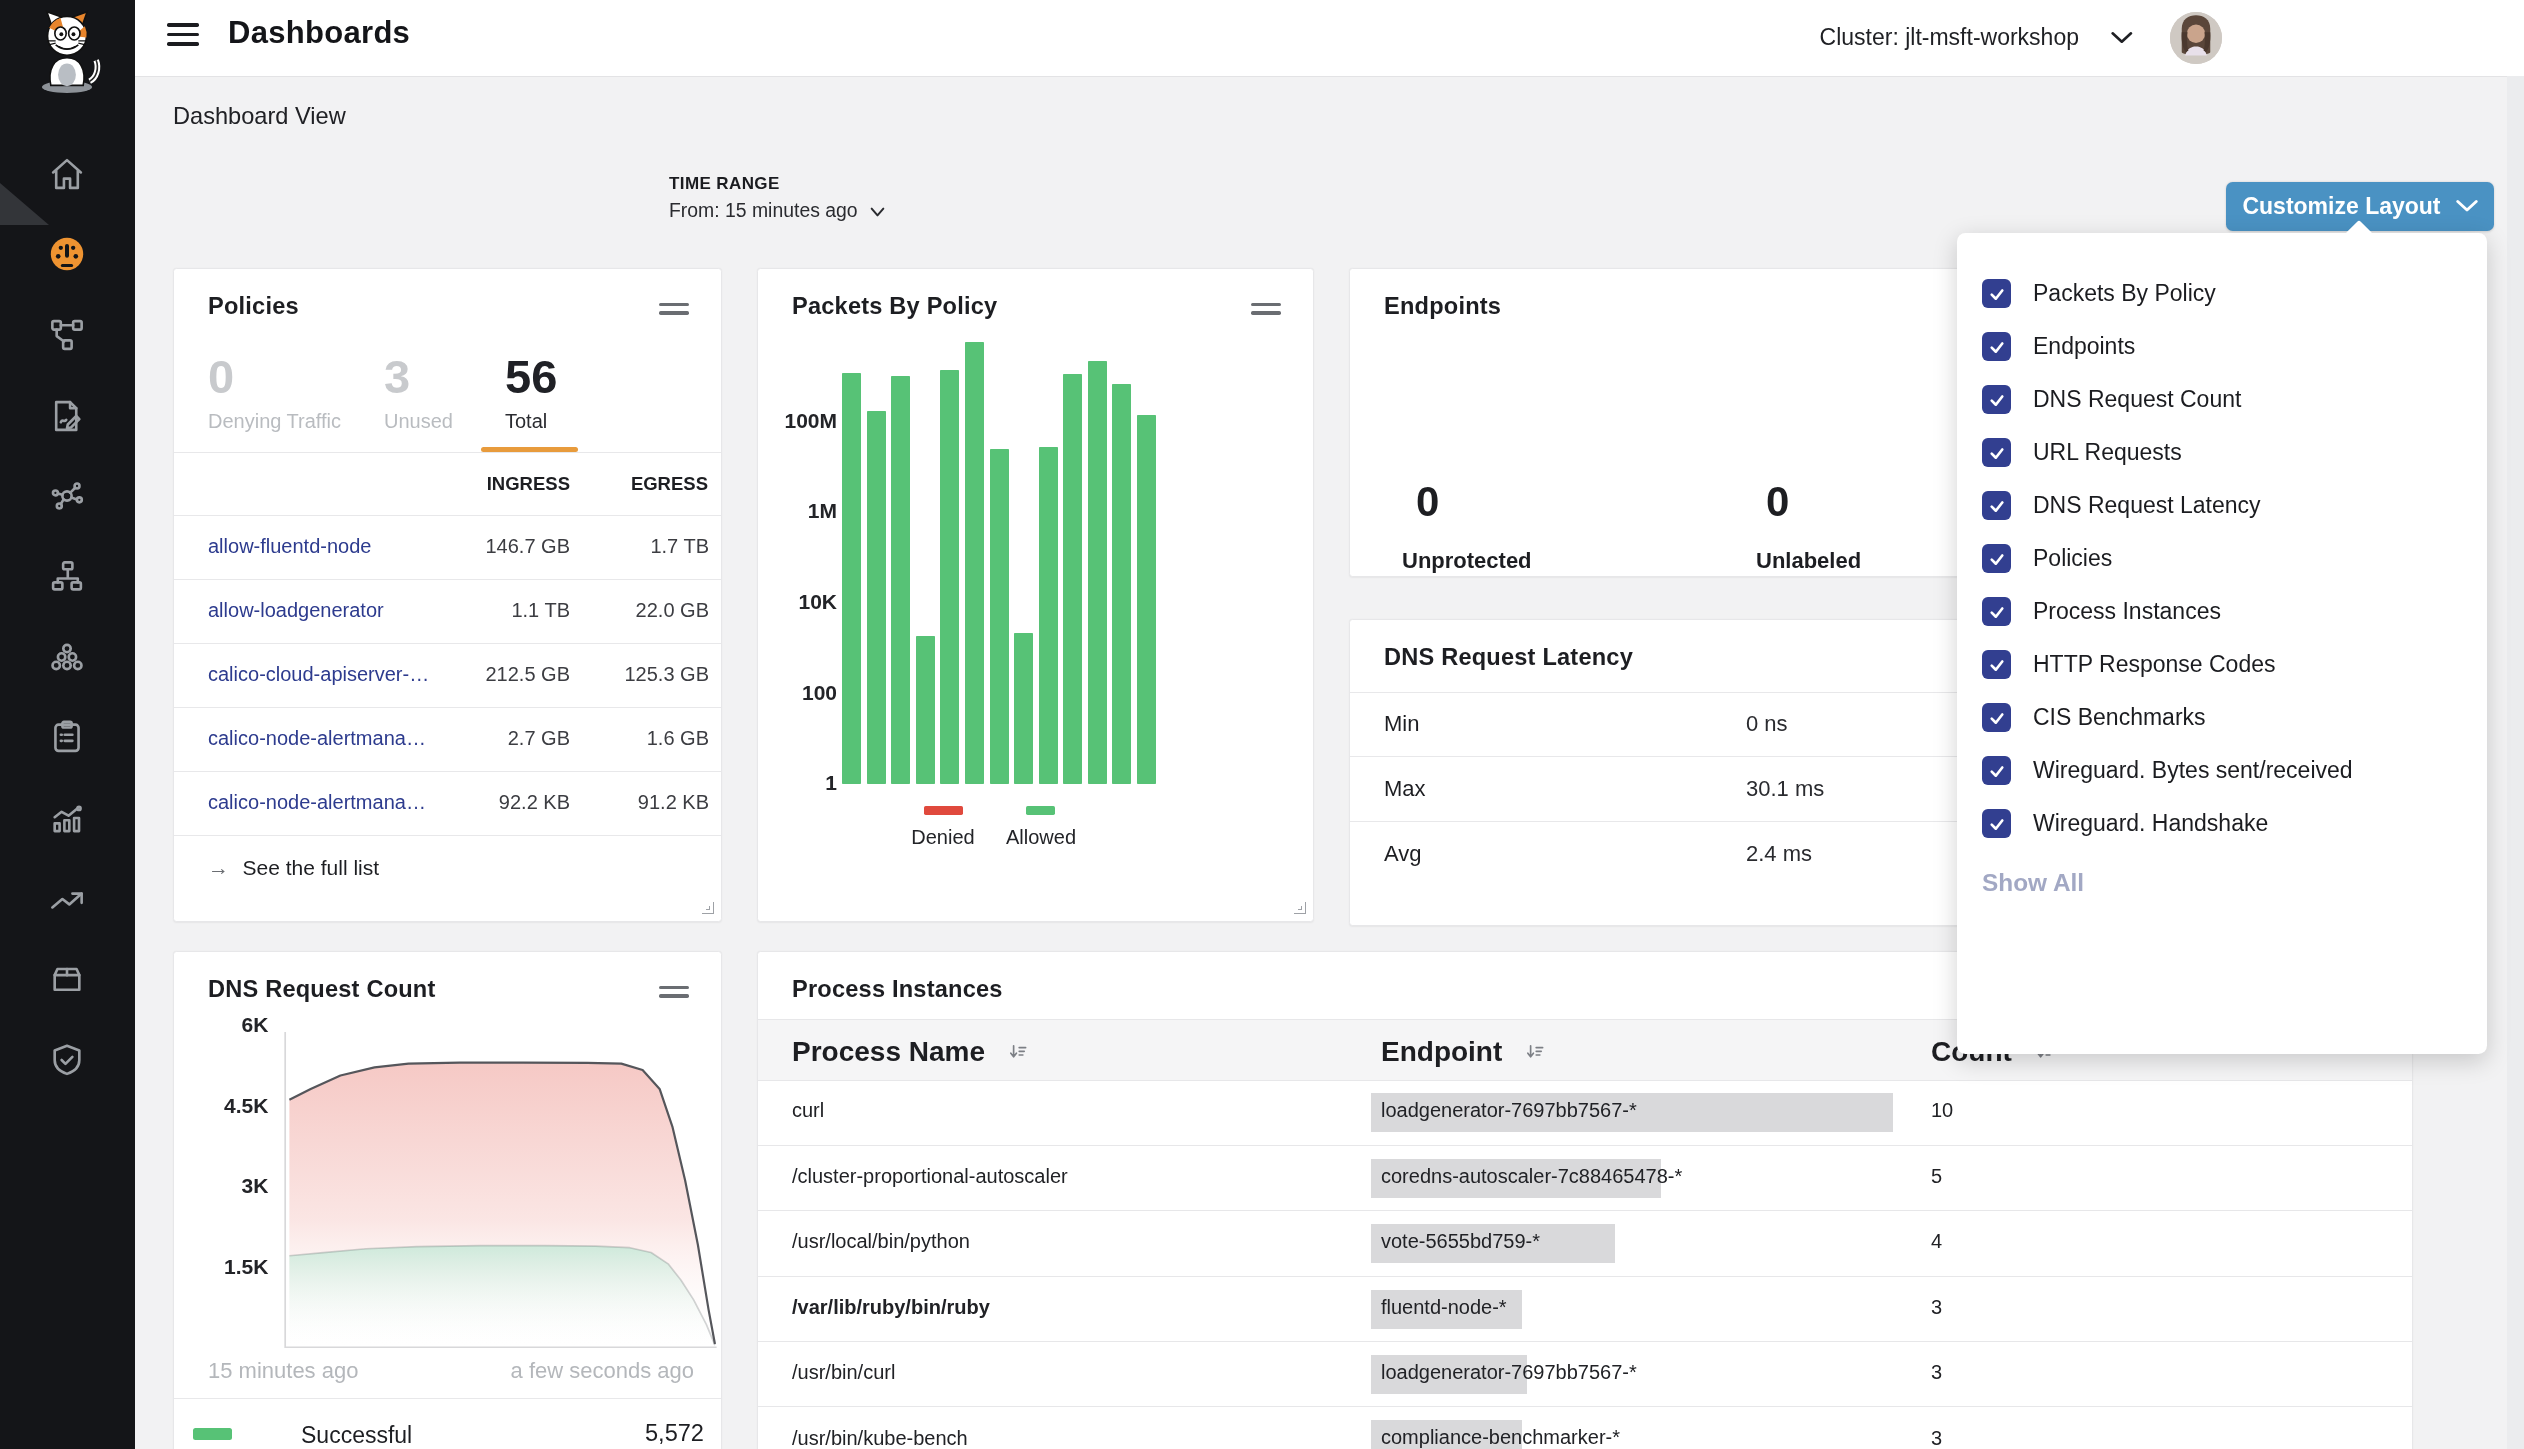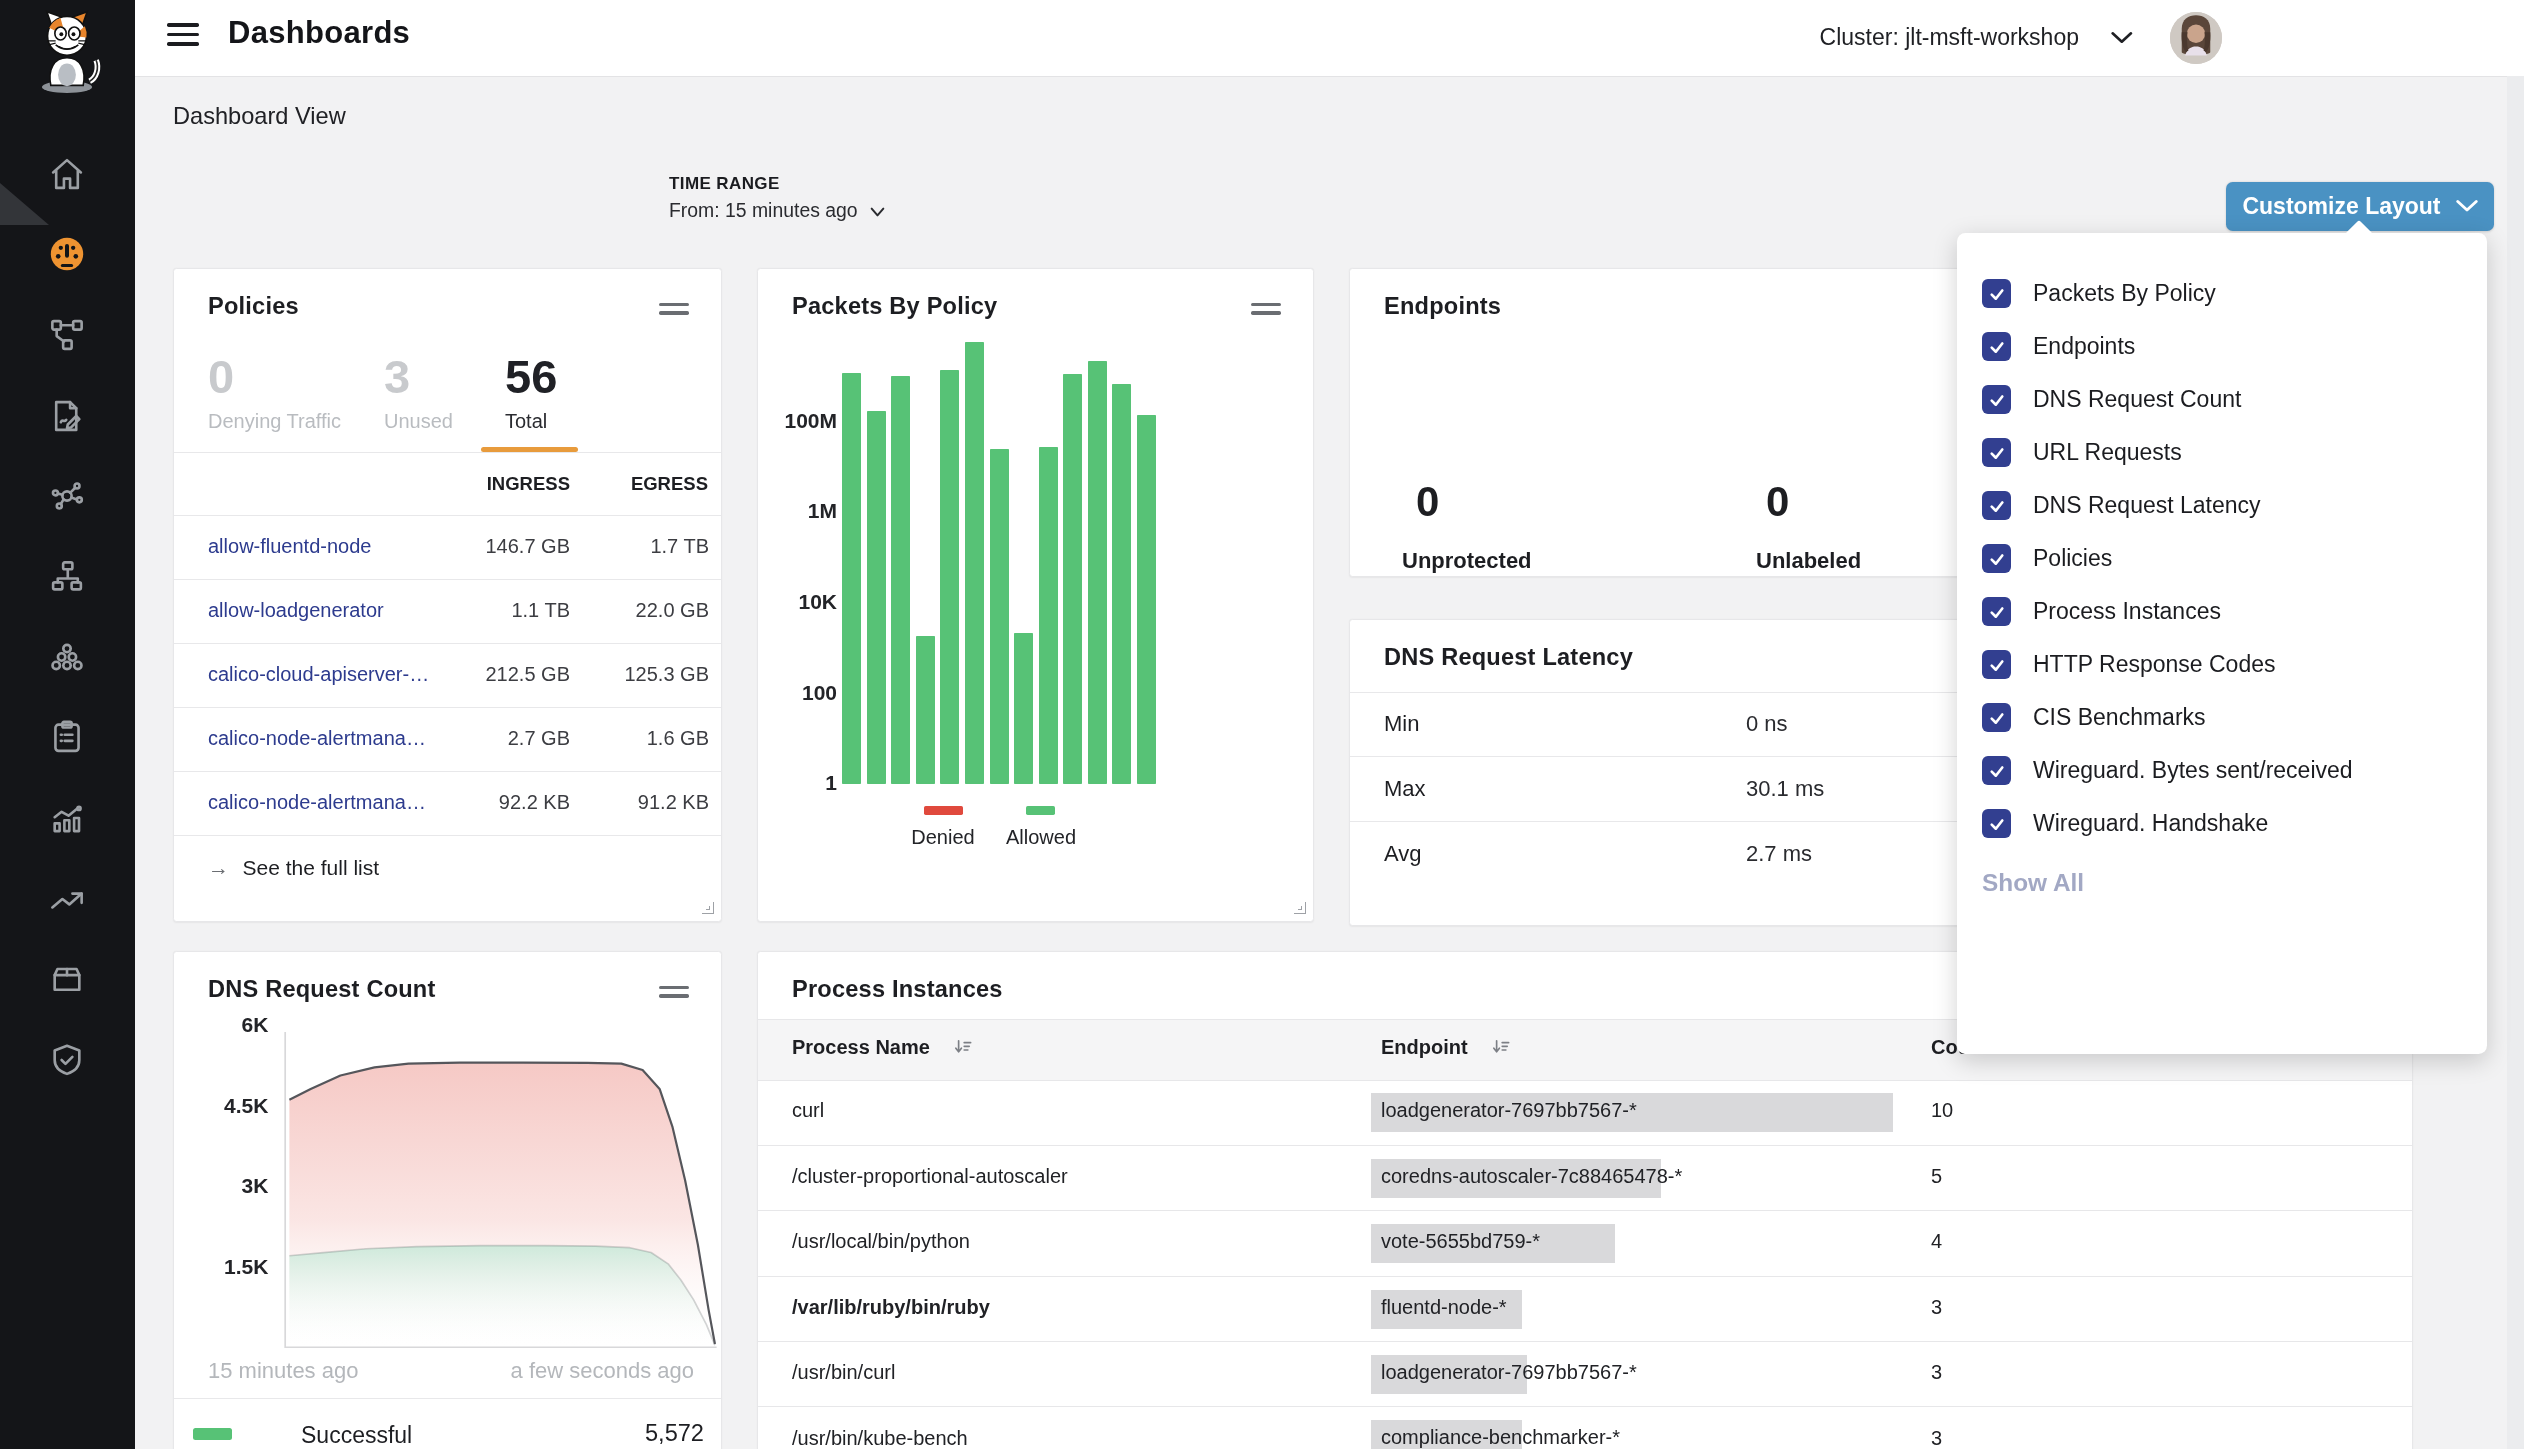--- a/index.html
+++ b/index.html
@@ -55,21 +55,21 @@
   
   .lat-lbl{position:absolute;left:34px;font-size:22px;color:#1d1e22;}
   .lat-val{position:absolute;left:396px;font-size:22px;color:#2a2b2f;}
   
   .xlab{position:absolute;font-size:22px;color:#b4b7bb;}
   .dleg-swatch{position:absolute;left:19.4px;width:39px;height:11.8px;border-radius:2.5px;}
   .dleg-lbl{position:absolute;left:127px;font-size:23px;color:#1d1e22;}
   .dleg-val{position:absolute;right:17px;font-size:23.6px;color:#1d1e22;}
   
   .pr-headband{position:absolute;left:0;right:0;top:67px;height:60px;background:#f5f5f6;border-top:0.8px solid #e7e7e9;border-bottom:0.8px solid #e7e7e9;}
-  .pr-head{position:absolute;font-size:20px;font-weight:700;color:#1d1e22;display:flex;align-items:center;gap:24px;text-align:right;}
+  .pr-head{position:absolute;font-size:28px;font-weight:700;color:#1d1e22;display:flex;align-items:center;gap:24px;text-align:right;}
   .pr-cell{position:absolute;font-size:20px;color:#212226;white-space:nowrap;}
   .pr-ep{position:absolute;height:65px;}
   .pr-ep .hl{position:absolute;left:0;top:13.5px;height:39px;background:#d9d9db;}
   .pr-ep .txt{position:absolute;left:10px;top:20px;font-size:20px;color:#212226;white-space:nowrap;}
   .pr-sep{position:absolute;left:0;right:0;height:0.8px;background:#e7e7e9;}
   
   .panel{position:absolute;left:1957px;top:233px;width:530px;height:821px;background:#fff;border-radius:8.4px;box-shadow:0 6.7px 25px rgba(0,0,0,.18);z-index:40;}
   .panel .caret{position:absolute;left:392px;top:-9.3px;width:20px;height:20px;background:#fff;transform:rotate(45deg);border-radius:2.5px;}
   .mi{display:flex;align-items:center;height:53px;padding-left:25px;gap:22px;cursor:pointer;}
   .mi-box{width:29px;height:29px;background:#323f90;border-radius:5.9px;display:flex;align-items:center;justify-content:center;flex:0 0 29px;}
@@ -332,21 +332,21 @@
     <div class="card-title">DNS Request Latency</div>
     <div class="divider" style="top:72px"></div>
     <div id="latency-rows">
         <div class="lat-lbl" style="top: 91px;">Min</div>
         <div class="lat-val" style="top: 91px;">0 ns</div>
         <div class="divider" style="top: 136px;"></div>
         <div class="lat-lbl" style="top: 156px;">Max</div>
         <div class="lat-val" style="top: 156px;">30.1 ms</div>
         <div class="divider" style="top: 201px;"></div>
         <div class="lat-lbl" style="top: 221px;">Avg</div>
-        <div class="lat-val" style="top: 221px;">2.7 ms</div>
+        <div class="lat-val" style="top: 221px;">2.4 ms</div>
       </div>
   </div>
 
   <div class="card" style="left:173px;top:951px;width:547px;height:539px;">
     <div class="card-title">DNS Request Count</div>
     <div class="cmenu">
         <span></span>
         <span></span>
       </div>
     <svg id="dns-area" width="547" height="402" style="position:absolute;left:0;top:0;" viewBox="0 0 650 478">

